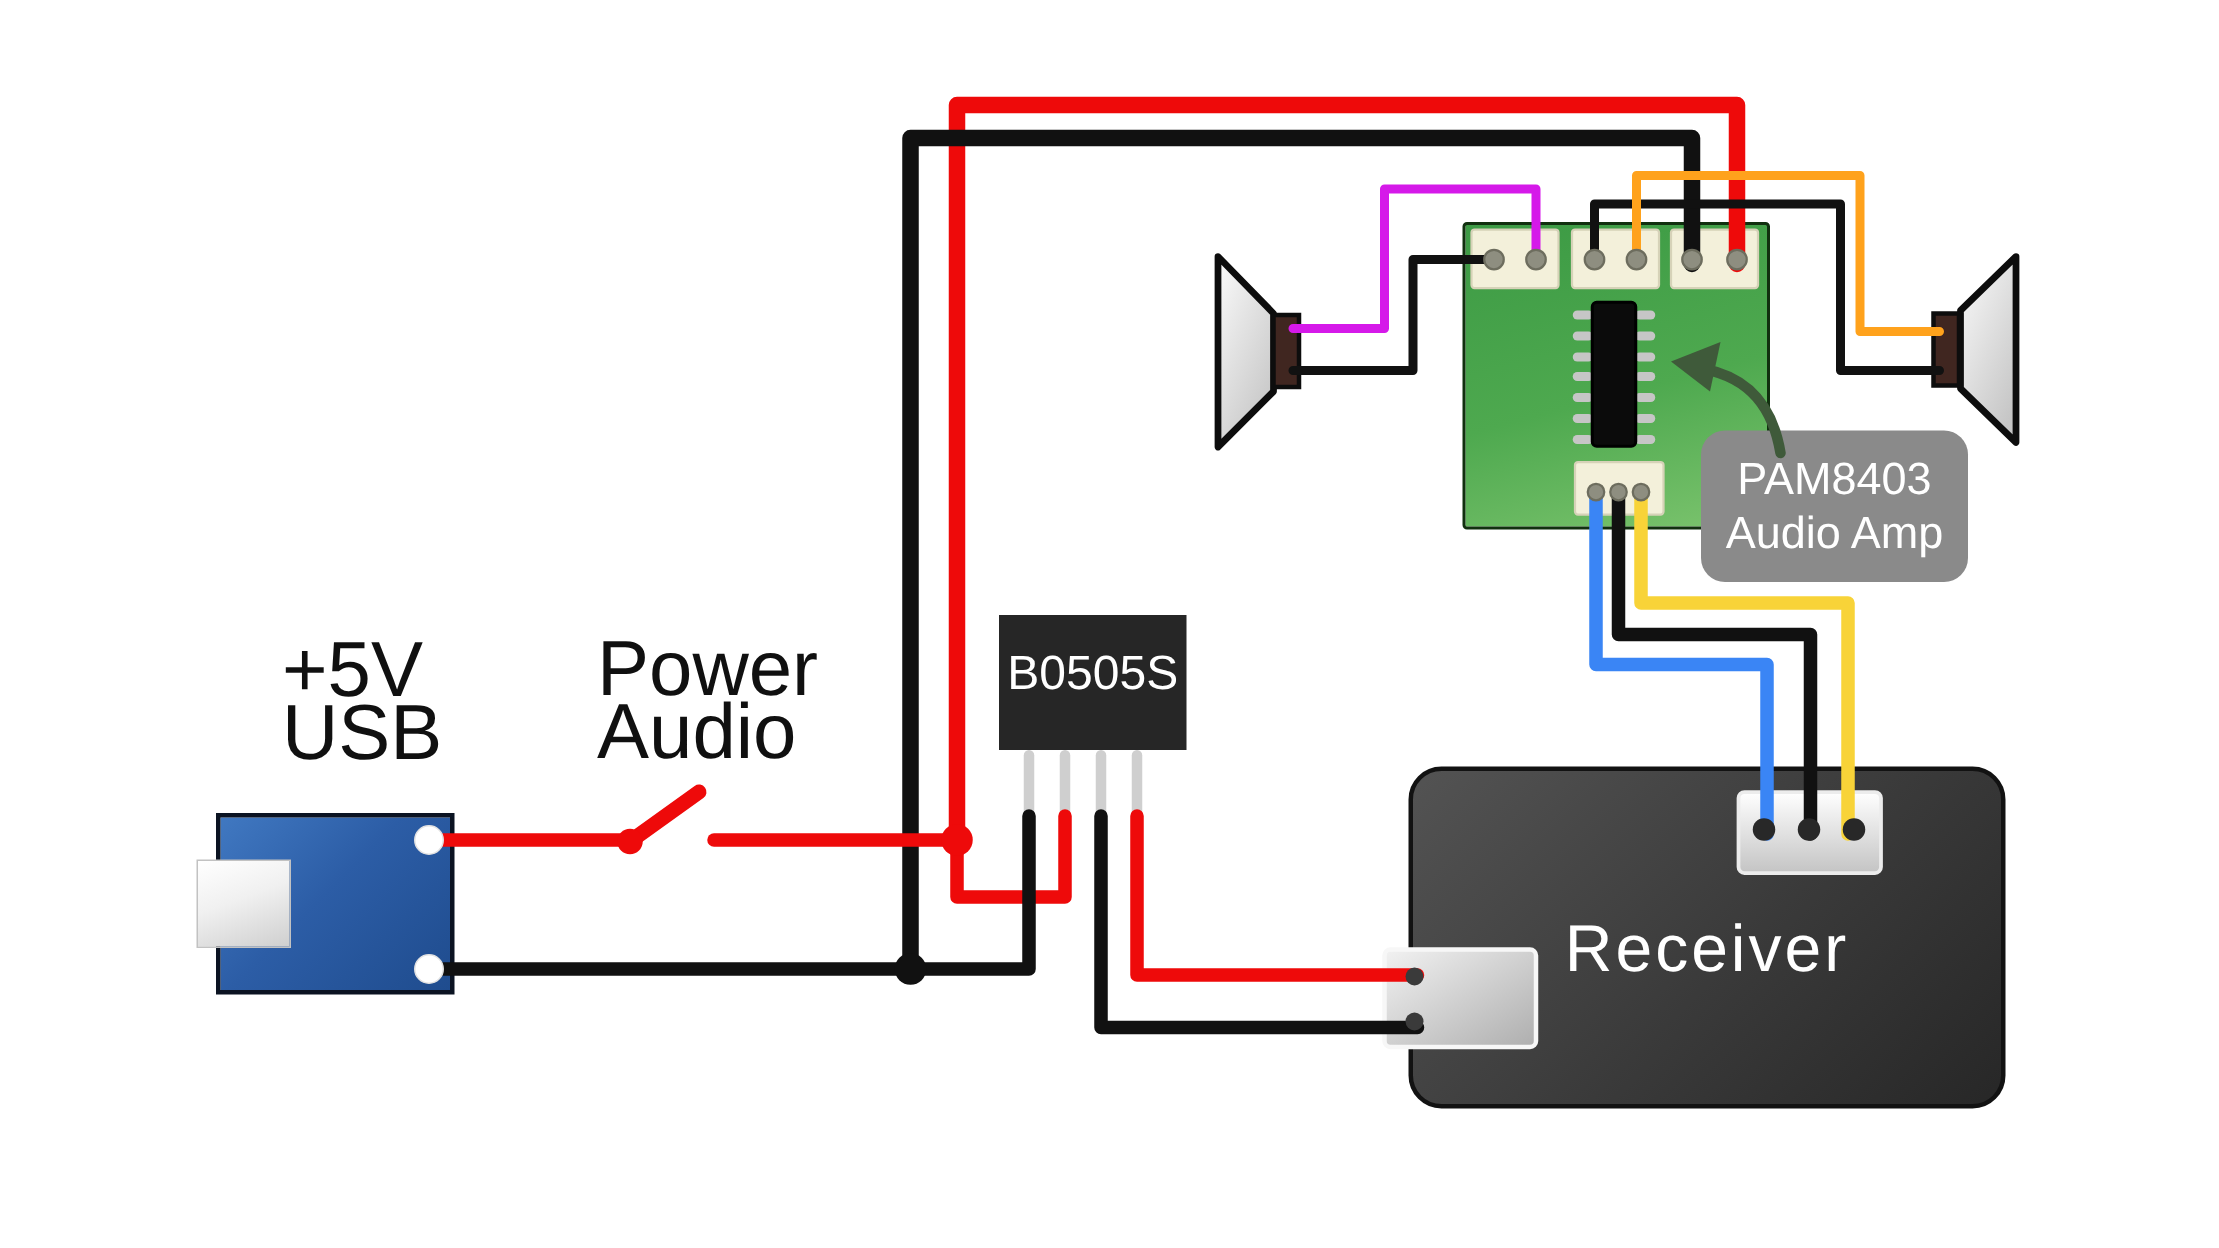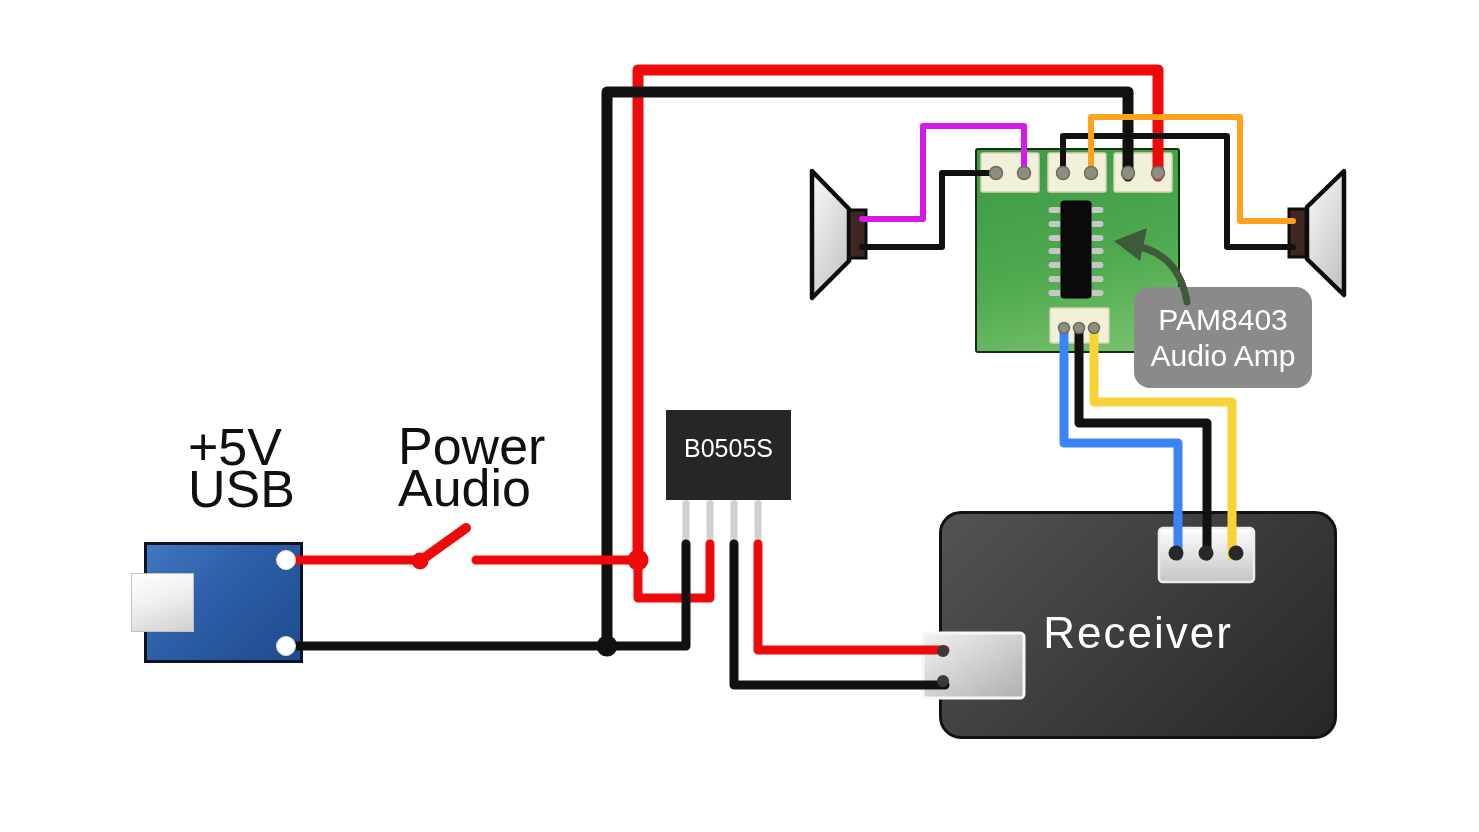--- a/index.html
+++ b/index.html
@@ -20,21 +20,21 @@
   #amp-callout{left:1110px;top:287px;width:178px;height:101px;border-radius:16px;background:#8a8a8a;
                display:flex;flex-direction:column;align-items:center;justify-content:center;
                color:#ffffff;font-size:30px;line-height:36px;white-space:nowrap;}
   
   #wiring{left:0;top:0;width:1479px;height:832px;z-index:10;}
   
   .caption{z-index:20;color:#101010;font-size:52px;line-height:42px;white-space:nowrap;}
   #usb-label{left:164px;top:426px;}
   #power-label{left:374px;top:425px;}
   #dcdc-label{left:642px;top:435px;width:125px;text-align:center;color:#ffffff;
-              font-size:25px;line-height:26px;z-index:20;}
+              font-size:32px;line-height:26px;z-index:20;}
   #receiver-label{left:915px;top:605px;width:398px;text-align:center;color:#ffffff;
                   font-size:44px;line-height:55px;letter-spacing:2px;z-index:20;}
 </style>
 </head>
 <body>
 
 <div id="stage">
 
   <div class="abs" id="usb-board"></div>
   <div class="abs" id="usb-plug"></div>

